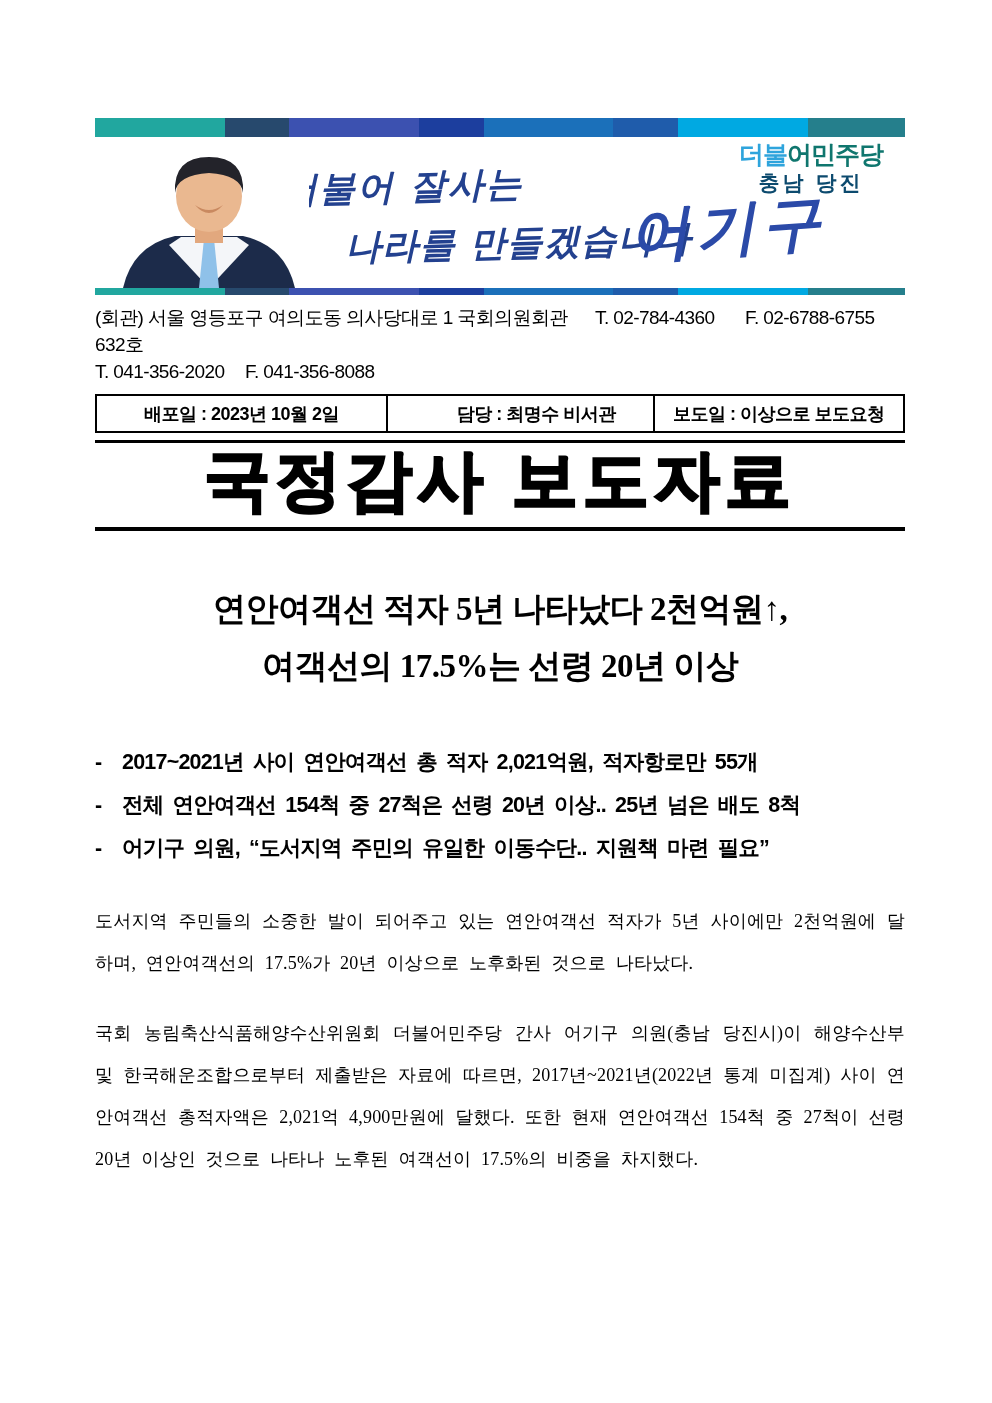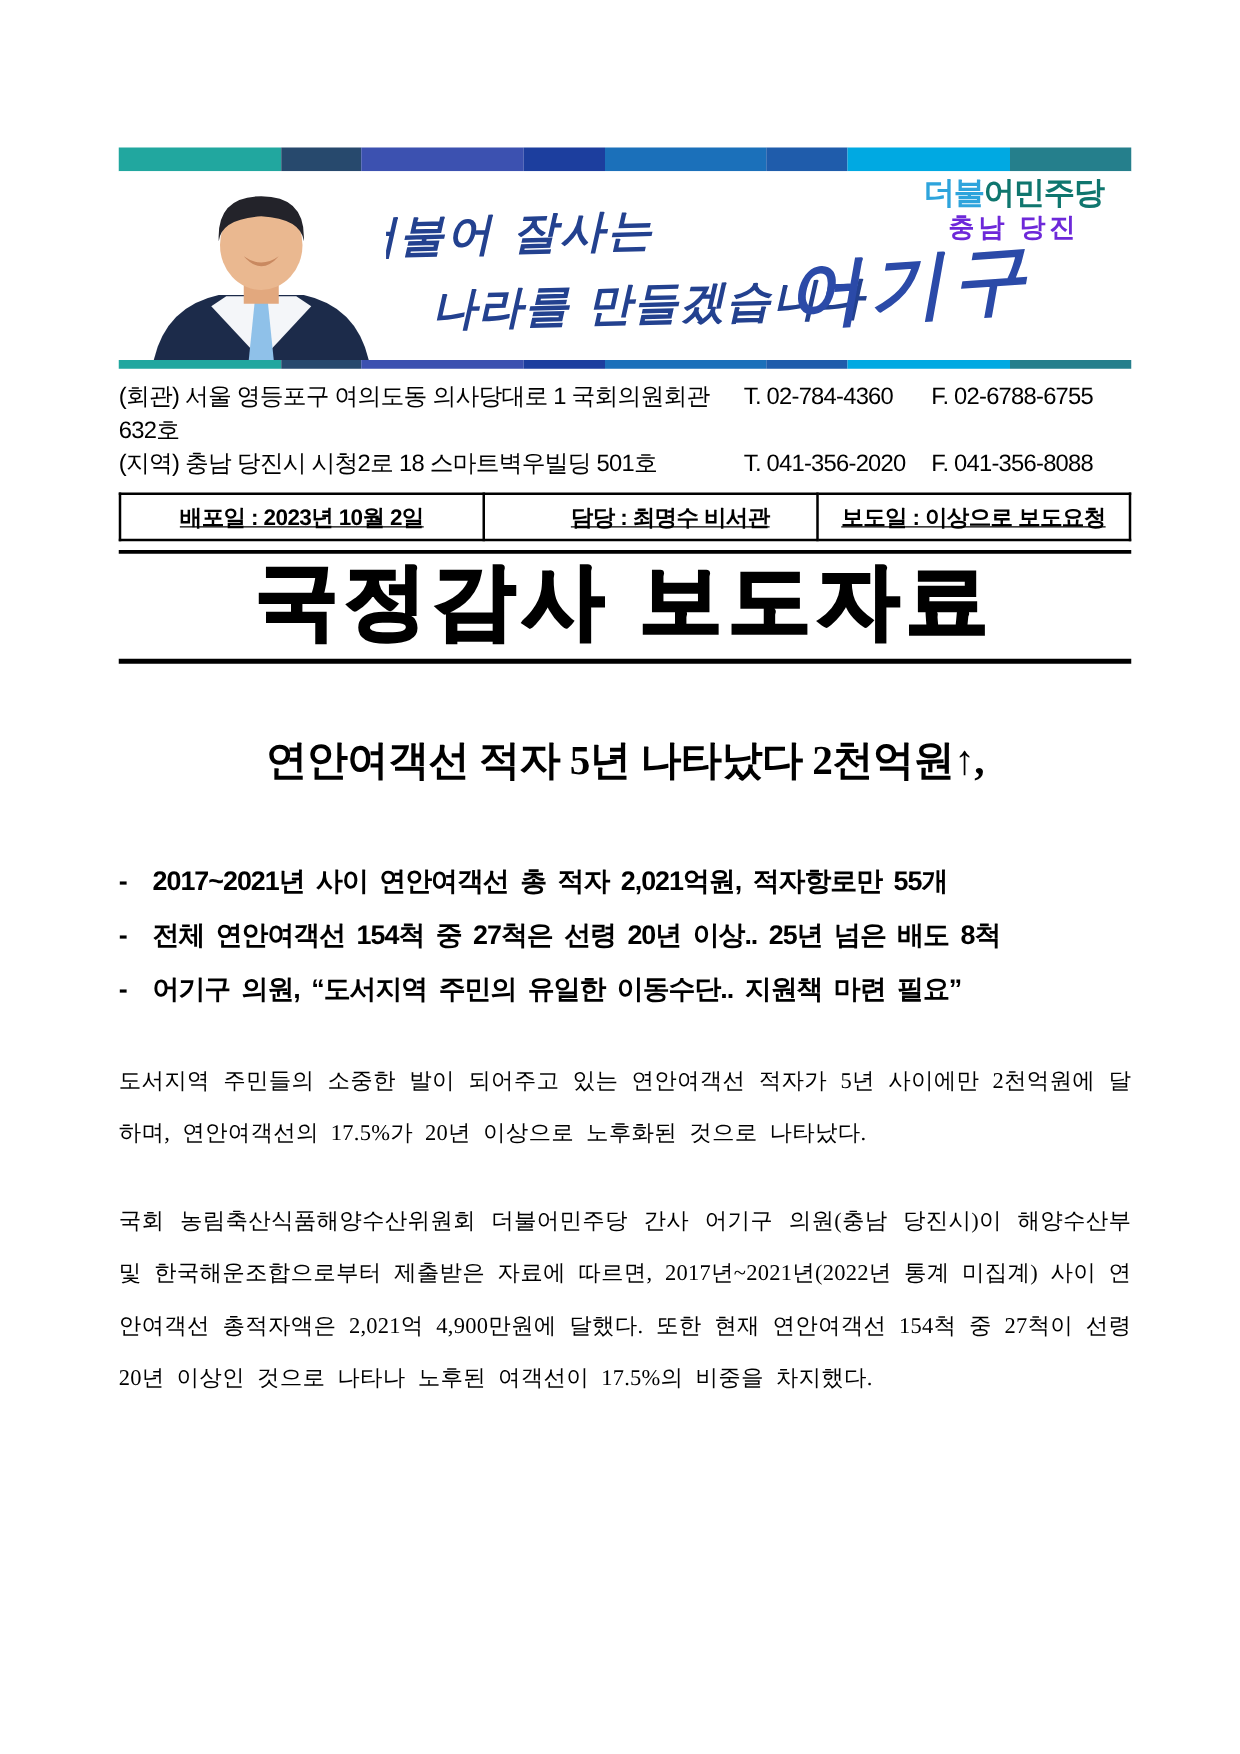--- a/index.html
+++ b/index.html
@@ -39,21 +39,21 @@
   .party-region { font-size:21px; font-weight:700; letter-spacing:3px; margin-top:2px; }
 
   
   .contact { margin-top:9px; font-size:19px; letter-spacing:-0.6px; line-height:27px; }
   .contact-line { display:flex; }
   .contact-addr { flex:1; }
   .contact-tel { width:150px; }
   .contact-fax { width:160px; }
 
   
-  .info-table { margin-top:9px; width:100%; border-collapse:collapse;text-decoration:underline; }
+  .info-table { margin-top:9px; width:100%; border-collapse:collapse; }
   .info-table td {
     border:2px solid #000; height:37px; text-align:center; vertical-align:middle;
     font-size:18px; font-weight:700; letter-spacing:-0.5px;
   }
   .info-table td:nth-child(1){ width:36%; }
   .info-table td:nth-child(2){ width:33%;padding-left:32px; }
   .info-table td:nth-child(3){ width:31%; }
 
   
   .title-block {
@@ -111,21 +111,21 @@
       <rect x="86" y="68" width="28" height="26" fill="#e2a87e"></rect>
       <ellipse cx="100" cy="47" rx="33" ry="36" fill="#eab890"></ellipse>
       <path d="M66 44 Q64 8 100 8 Q136 8 134 44 Q132 26 100 24 Q68 26 66 44 Z" fill="#23232a"></path>
       <path d="M86 56 Q100 66 114 56 Q100 72 86 56 Z" fill="#c98960"></path>
     </svg>
     <div class="slogan-1">더불어 잘사는</div>
     <div class="slogan-2">나라를 만들겠습니다</div>
     <div class="signature">어기구</div>
     <div class="party-block">
       <div class="party-name"><span style="color: rgb(46, 164, 220);">더불</span><span style="color: #0f766e;">어민주당</span></div>
-      <div class="party-region" style="color: #6d28d9;">충남 당진</div>
+      <div class="party-region" style="color: #0c4a6e;">충남 당진</div>
     </div>
   </div>
 
   <div class="color-bar bottom">
       <div style="background: rgb(33, 167, 159); flex: 16 1 0%;"></div>
       <div style="background: rgb(39, 73, 109); flex: 8 1 0%;"></div>
       <div style="background: rgb(60, 81, 176); flex: 16 1 0%;"></div>
       <div style="background: rgb(28, 62, 158); flex: 8 1 0%;"></div>
       <div style="background: rgb(27, 112, 186); flex: 16 1 0%;"></div>
       <div style="background: rgb(31, 92, 171); flex: 8 1 0%;"></div>
@@ -133,21 +133,20 @@
       <div style="background: rgb(37, 127, 140); flex: 12 1 0%;"></div>
     </div>
 
   <div class="contact">
     <div class="contact-line">
       <span class="contact-addr">(회관) 서울 영등포구 여의도동 의사당대로 1 국회의원회관632호</span>
       <span class="contact-tel">T. 02-784-4360</span>
       <span class="contact-fax">F. 02-6788-6755</span>
     </div>
     <div class="contact-line">
-      <span class="contact-addr">(지역) 충남 당진시 시청2로 18 스마트벽우빌딩 501호</span>
       <span class="contact-tel">T. 041-356-2020</span>
       <span class="contact-fax">F. 041-356-8088</span>
     </div>
   </div>
 
   <table class="info-table">
     <tbody>
         <tr>
       <td>배포일 : 2023년 10월 2일</td>
       <td>담당 : 최명수 비서관</td>
@@ -155,20 +154,21 @@
     </tr>
   </tbody>
     </table>
 
   <div class="title-block">
     <div class="doc-title">국정감사 보도자료</div>
   </div>
 
   <div class="headline">
     <div>연안여객선 적자 5년 나타났다 2천억원↑,</div>
+    <div>여객선의 17.5%는 선령 20년 이상</div>
   </div>
 
   <div class="bullets">
     <div class="bullet">
       <span class="bullet-marker">-</span>
       <span class="bullet-text">2017~2021년 사이 연안여객선 총 적자 2,021억원, 적자항로만 55개</span>
     </div>
     <div class="bullet">
       <span class="bullet-marker">-</span>
       <span class="bullet-text">전체 연안여객선 154척 중 27척은 선령 20년 이상.. 25년 넘은 배도 8척</span>

